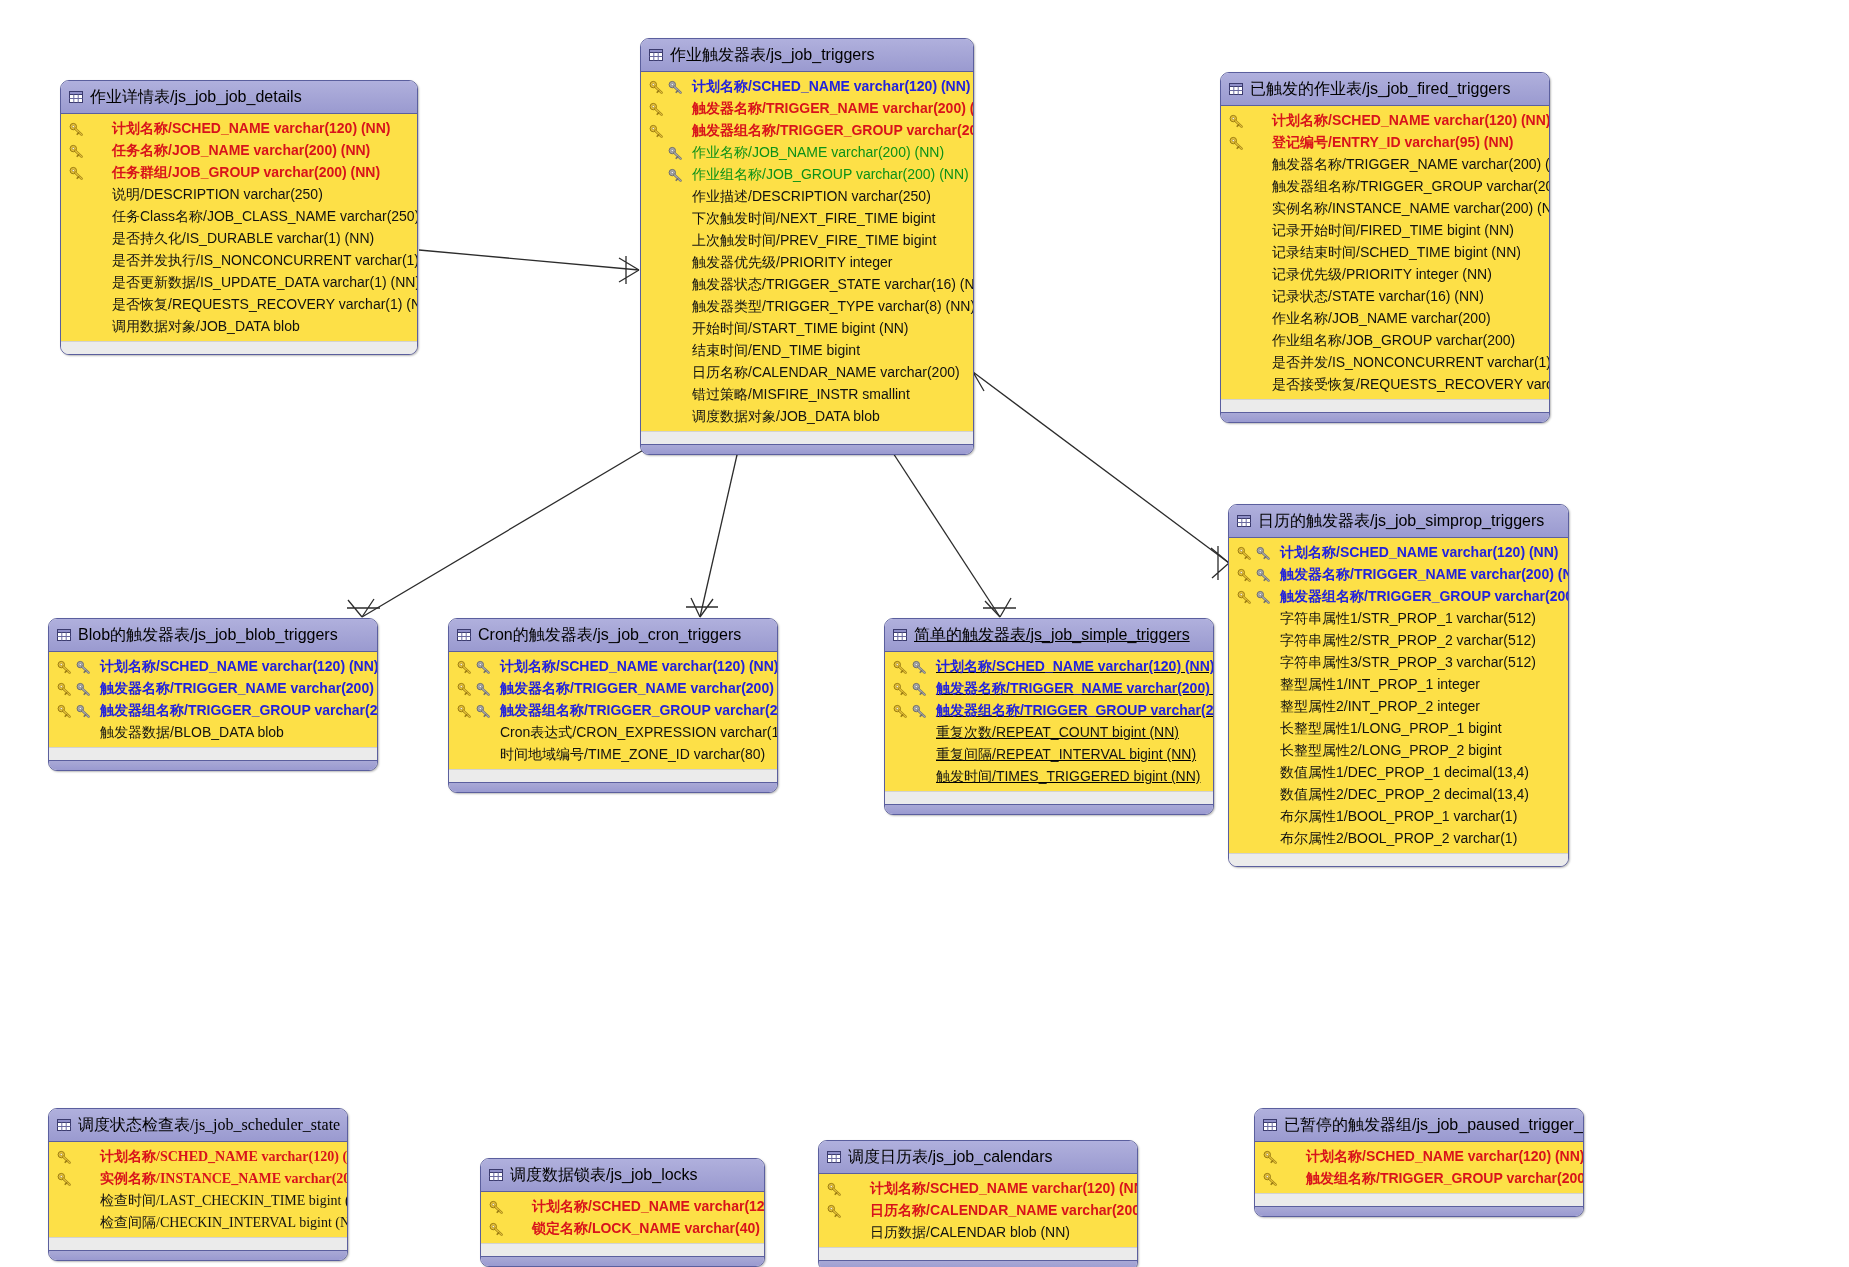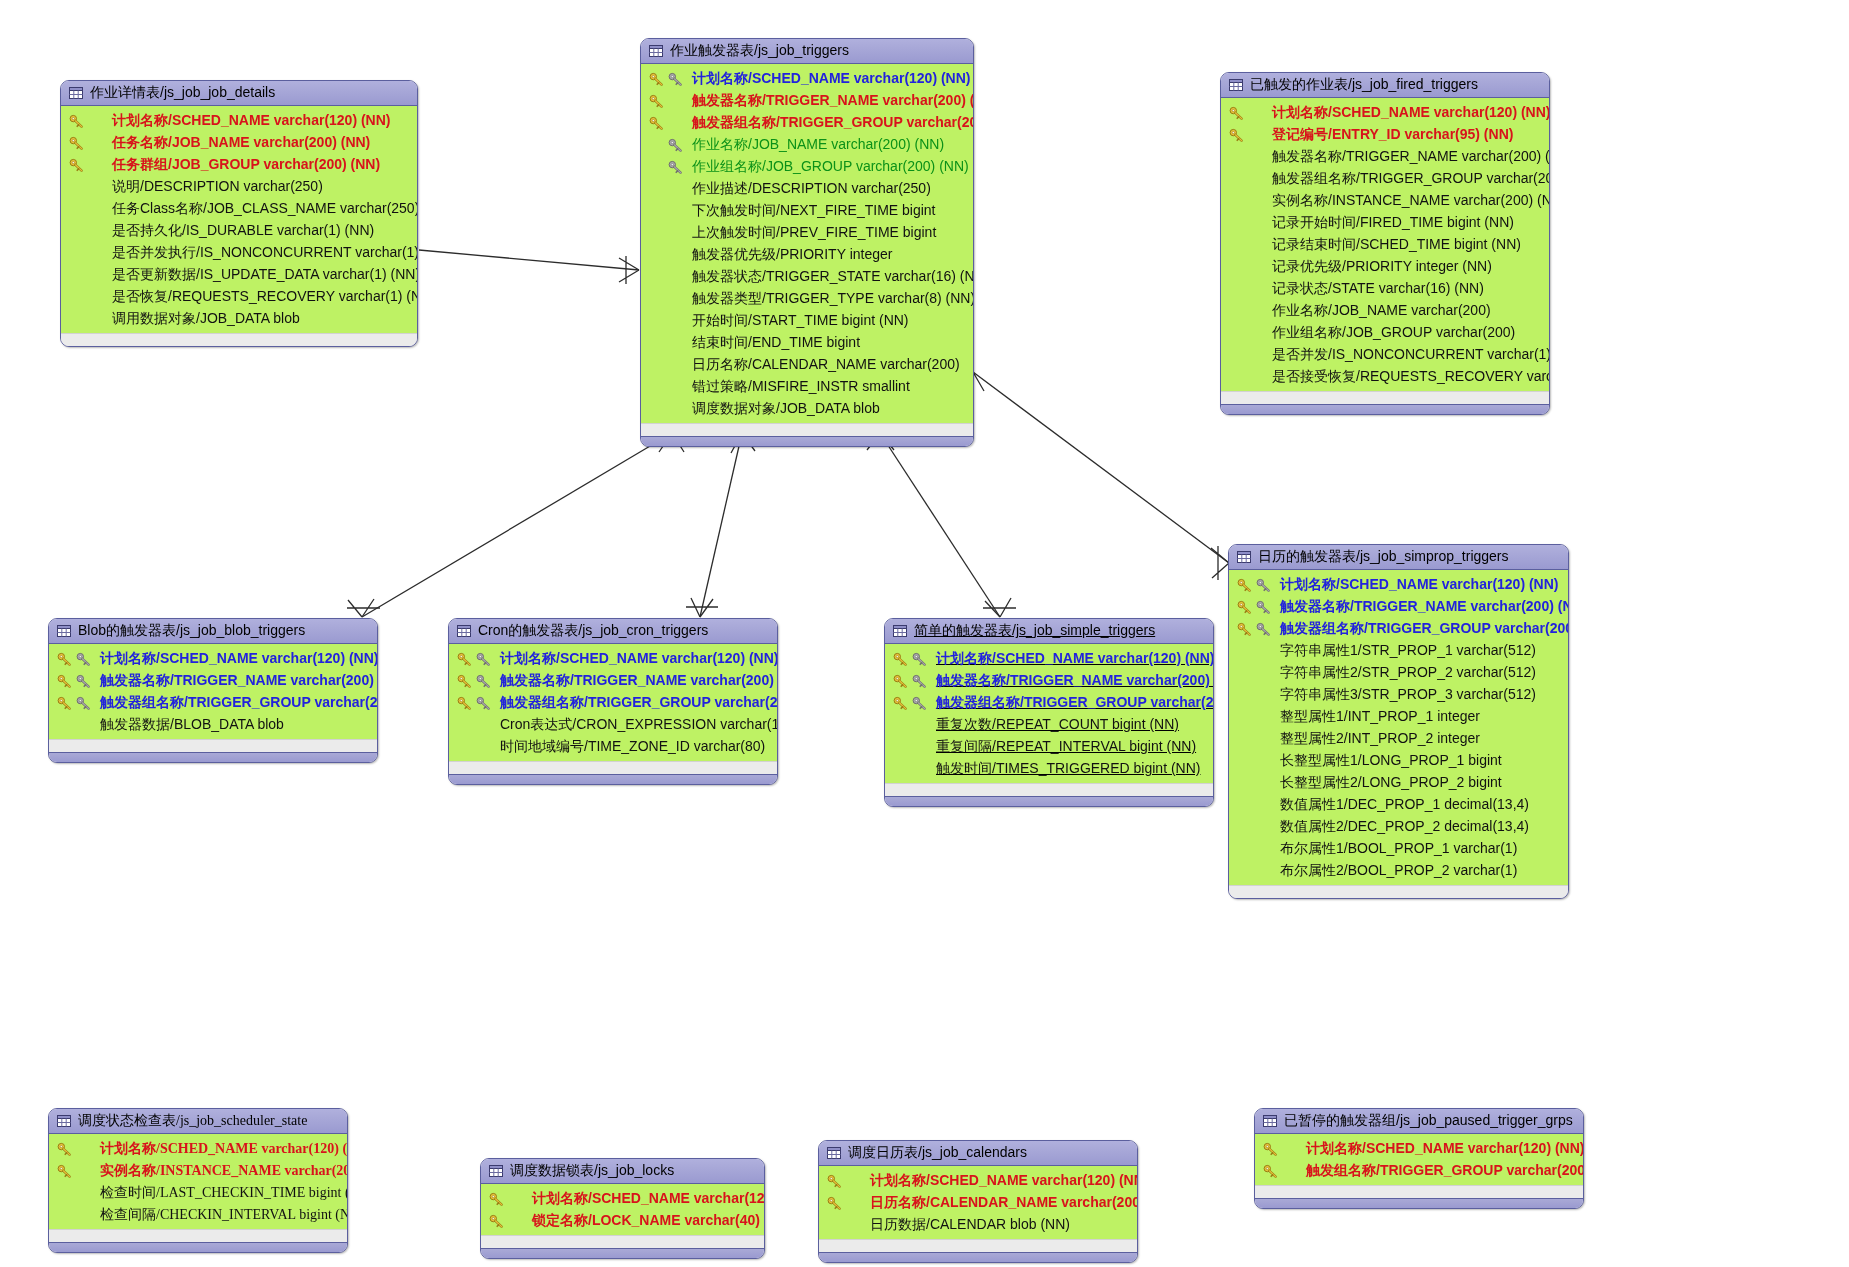--- a/index.html
+++ b/index.html
@@ -23,39 +23,39 @@
   }
   .entity {
     position: absolute;
     background: #ffffff;
     border: 1px solid #5b5f9e;
     border-radius: 9px;
     box-shadow: 1px 1px 2px rgba(0,0,0,0.28);
     overflow: hidden;
   }
   .ent-title {
-    height: 25px;
+    height: 33px;
     background: linear-gradient(to bottom, #b0b0dd 0%, #a5a5d6 50%, #9a9ad0 100%);
     border-bottom: 1px solid #5b5f9e;
     display: flex;
     align-items: center;
     padding: 0 8px;
-    font-size: 14px;
+    font-size: 16px;
     color: #000;
     white-space: nowrap;
   }
   .ent-title .tbl-icon {
     width: 14px; height: 12px;
     margin-right: 7px;
     flex: 0 0 auto;
     display: block;
   }
   .ent-body {
     padding: 4px 0 3px 0;
-    background: #bef264;
+    background: #fde047;
   }
   .attr {
     display: flex;
     align-items: center;
     height: 22px;
     padding-left: 8px;
     font-size: 14px;
     white-space: nowrap;
   }
   .keyslot {
@@ -432,21 +432,21 @@
         </div>
         <div class="attr">
           <span class="keyslot"></span>
           <span class="keyslot"></span>
           <span class="lbl plain">是否接受恢复/REQUESTS_RECOVERY varchar(1)</span>
         </div>
       </div>
       <div class="ent-foot"></div>
       <div class="ent-foot2"></div>
     </div>
-    <div class="entity" style="left: 1228px; top: 544px; width: 341px;">
+    <div class="entity" style="left: 1228px; top: 504px; width: 341px;">
       <div class="ent-title">
         <svg class="tbl-icon" viewBox="0 0 14 12">
           <rect x="0.5" y="0.5" width="13" height="11" fill="#ffffff" stroke="#3b3b6e"></rect>
           <rect x="0.5" y="0.5" width="13" height="3" fill="#8f8fc8" stroke="#3b3b6e"></rect>
           <line x1="4.8" y1="3.5" x2="4.8" y2="11.5" stroke="#6a6aa0"></line>
           <line x1="9.2" y1="3.5" x2="9.2" y2="11.5" stroke="#6a6aa0"></line>
           <line x1="0.5" y1="7.5" x2="13.5" y2="7.5" stroke="#6a6aa0"></line>
         </svg>
         <span>日历的触发器表/js_job_simprop_triggers</span>
       </div>

